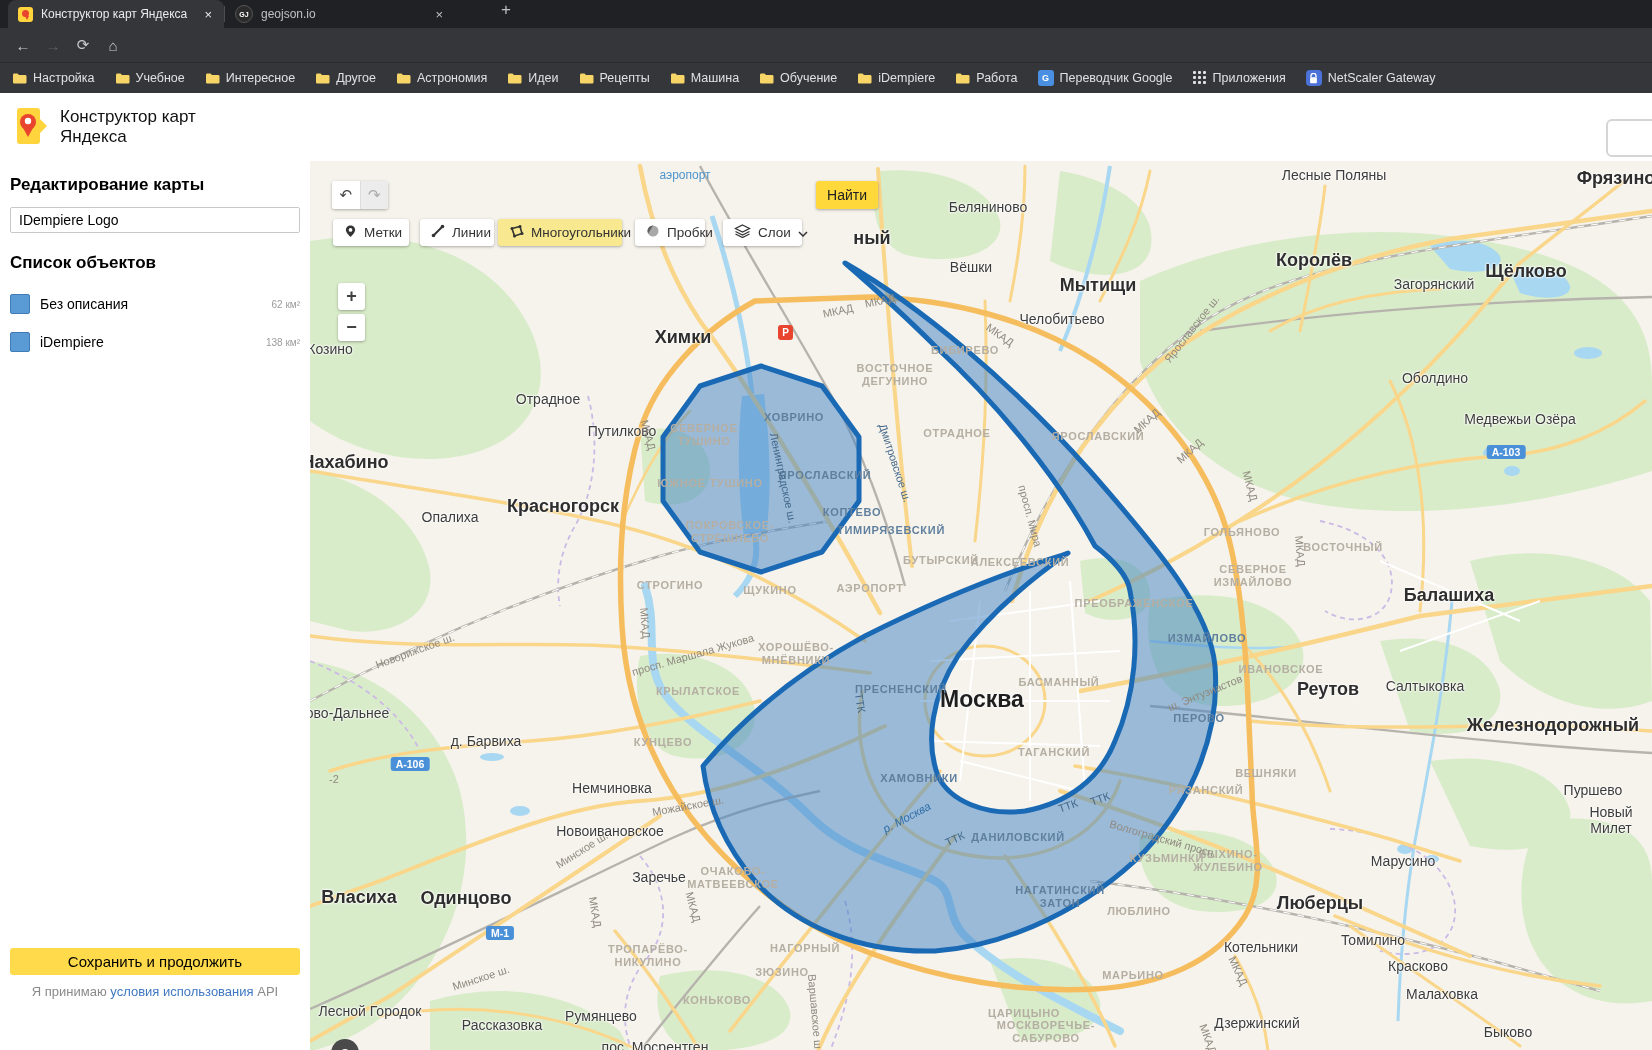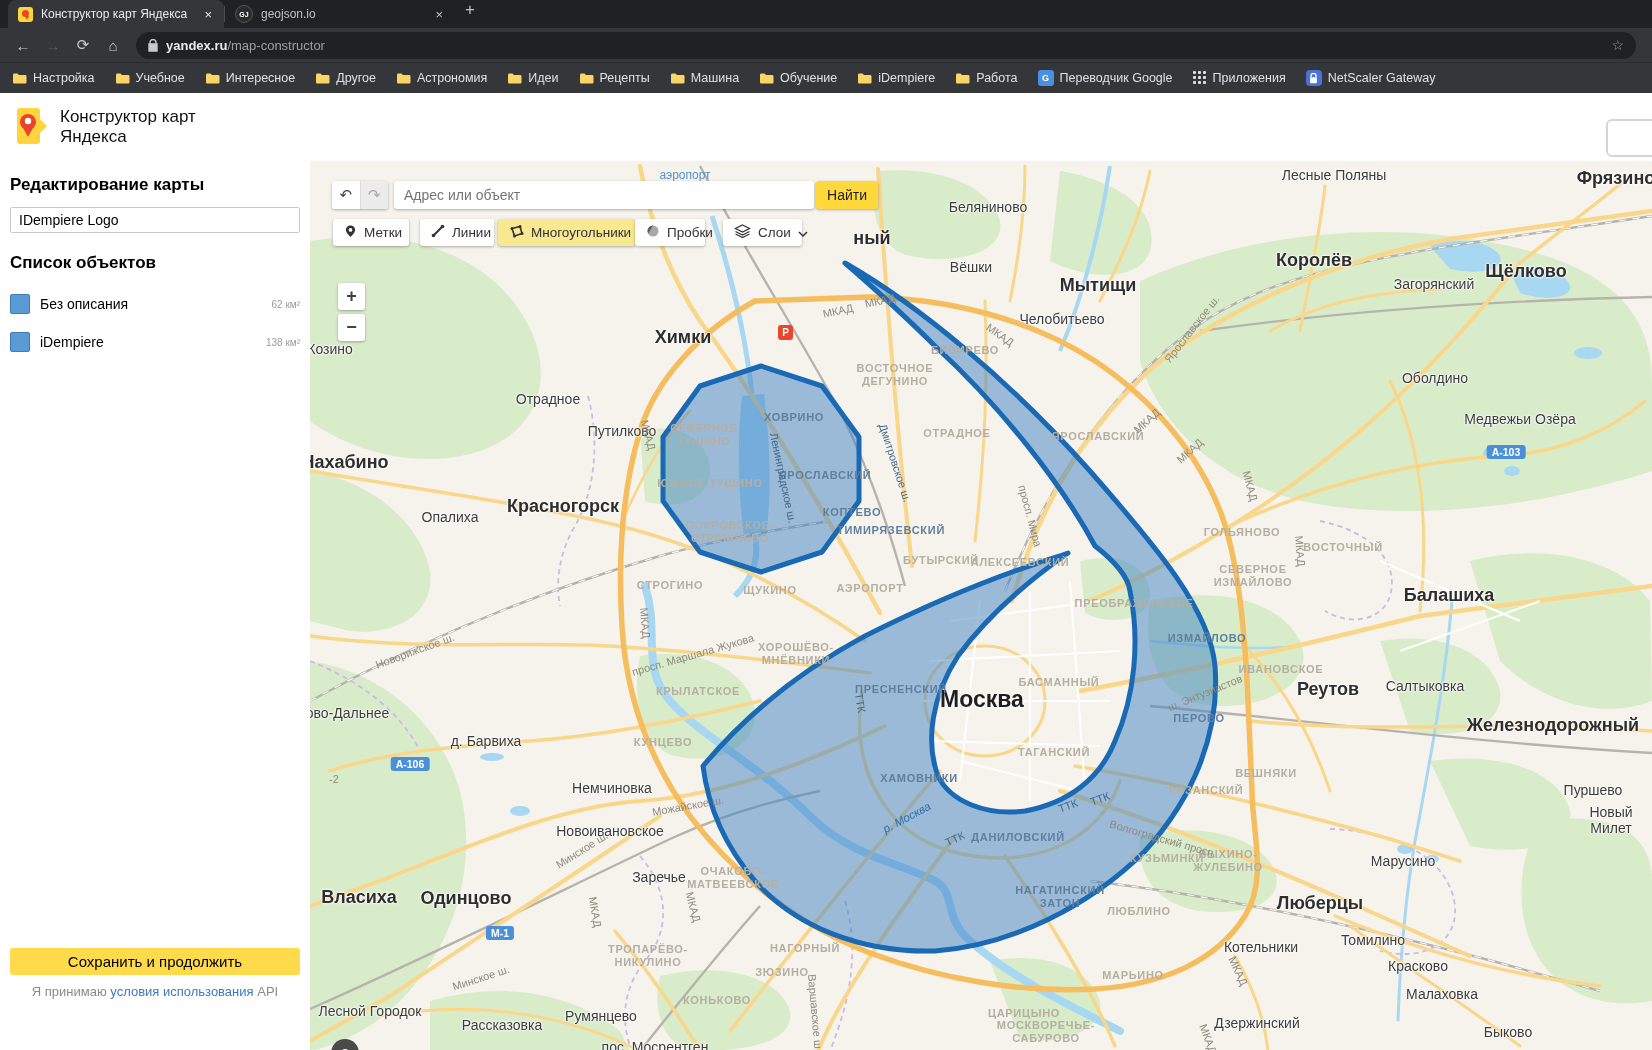--- a/index.html
+++ b/index.html
@@ -1,18 +1,18 @@
 <!DOCTYPE html>
 <html><head>
 <meta charset="utf-8">
 <style>
   html,body{margin:0;padding:0;background:#202124;font-family:"Liberation Sans",sans-serif;}
   body{width:1652px;height:1050px;overflow:hidden;position:relative;}
   
-  .tabstrip{height:28px;background:#202124;display:flex;align-items:flex-start;padding-left:8px;}
+  .tabstrip{height:28px;background:#202124;display:flex;align-items:flex-start;padding-left:8px;gap:36px;}
   .tab{height:28px;display:flex;align-items:center;padding:0 10px;gap:8px;font-size:12px;color:#bdc1c6;
        border-radius:8px 8px 0 0;position:relative;min-width:0;}
   .tab.active{background:#35363a;color:#e8eaed;width:196px;}
   .tab.inactive{width:210px;}
   .tab .title{white-space:nowrap;overflow:hidden;text-overflow:ellipsis;flex:1;}
   .tab .close{color:inherit;font-size:13px;padding:0 2px;cursor:pointer;}
   .fav-yx{width:15px;height:15px;background:#ffd43d;border-radius:3px;position:relative;flex:none;}
   .fav-yx:before{content:"";position:absolute;left:4px;top:3px;width:7px;height:7px;background:#e8442e;border-radius:50%;}
   .fav-yx:after{content:"";position:absolute;left:6.5px;top:9px;border-left:2px solid transparent;border-right:2px solid transparent;border-top:4px solid #e8442e;}
   .fav-gj{width:16px;height:16px;background:#2b2b2b;border:1px solid #555;border-radius:50%;color:#fff;
@@ -107,28 +107,20 @@
       </div>
     </div>
   <div class="newtab">+</div>
 </div>
 
 <div class="toolbar">
   <div class="navic">←</div>
   <div class="navic disabled">→</div>
   <div class="navic">⟳</div>
   <div class="navic">⌂</div>
-  <div class="omnibox">
-    <svg width="10" height="13" viewBox="0 0 10 13">
-        <path d="M2,5 V3.5 A3,3 0 0 1 8,3.5 V5 M1,5 h8 v7 h-8 Z" fill="none" stroke="#c7cacd" stroke-width="1.4"></path>
-        <rect x="1" y="5" width="8" height="7" fill="#c7cacd"></rect>
-      </svg>
-    <span><span class="host">yandex.ru</span><span class="path">/map-constructor</span></span>
-    <span class="star">☆</span>
-  </div>
 </div>
 
 <div class="bookmarksbar" id="bookmarks">
     <div class="bm">
       <svg width="15" height="14" viewBox="0 0 15 14">
         <path d="M1,4 C1,3 1.5,2.5 2.5,2.5 L5.5,2.5 L7,4 L13,4 C14,4 14.5,4.5 14.5,5.5 L14.5,11 C14.5,12 14,12.5 13,12.5 L2.5,12.5 C1.5,12.5 1,12 1,11 Z" fill="#f7d567"></path>
       </svg>
       <span>Настройка</span>
     </div>
     <div class="bm">
@@ -526,39 +518,38 @@
         <div class="mbadge" style="left: 1196px; top: 291px;">А-103</div>
         <div class="mbadge" style="left: 100px; top: 603px;">А-106</div>
         <div class="mbadge" style="left: 190px; top: 772px;">М-1</div>
       </div>
 
     <div class="pmark">P</div>
     <div class="ctrl undoredo">
       <div class="u">↶</div>
       <div class="r">↷</div>
     </div>
-    <input class="ctrl searchbox" placeholder="Адрес или объект" style="">
     <button class="ctrl findbtn">Найти</button>
     <div id="modes">
         <div class="ctrl modebtn" style="left: 23px; width: 76px; position: absolute;">
           <span><svg width="13" height="14" viewBox="0 0 14 14">
               <path d="M7,1 C4.2,1 2,3.2 2,6 C2,9 7,13.5 7,13.5 C7,13.5 12,9 12,6 C12,3.2 9.8,1 7,1 Z" fill="#333"></path>
               <circle cx="7" cy="5.8" r="2" fill="#fff"></circle>
             </svg></span>
           <span>Метки</span>
         </div>
         <div class="ctrl modebtn" style="left: 110px; width: 74px; position: absolute;">
           <span><svg width="14" height="14" viewBox="0 0 14 14">
               <line x1="2.5" y1="11.5" x2="11.5" y2="2.5" stroke="#333" stroke-width="2"></line>
               <circle cx="2.5" cy="11.5" r="1.8" fill="#333"></circle>
               <circle cx="11.5" cy="2.5" r="1.8" fill="#333"></circle>
             </svg></span>
           <span>Линии</span>
         </div>
-        <div class="ctrl modebtn active" style="left: 188px; width: 137px; position: absolute;">
+        <div class="ctrl modebtn active" style="left: 188px; width: 124px; position: absolute;">
           <span><svg width="15" height="14" viewBox="0 0 15 14">
               <path d="M3,4.5 L11,2.5 L13,9.5 L5.5,12 Z" fill="none" stroke="#333" stroke-width="1.6"></path>
               <circle cx="3" cy="4.5" r="1.5" fill="#333"></circle>
               <circle cx="11" cy="2.5" r="1.5" fill="#333"></circle>
               <circle cx="13" cy="9.5" r="1.5" fill="#333"></circle>
               <circle cx="5.5" cy="12" r="1.5" fill="#333"></circle>
             </svg></span>
           <span>Многоугольники</span>
         </div>
         <div class="ctrl modebtn" style="left: 325px; width: 70px; position: absolute;">

